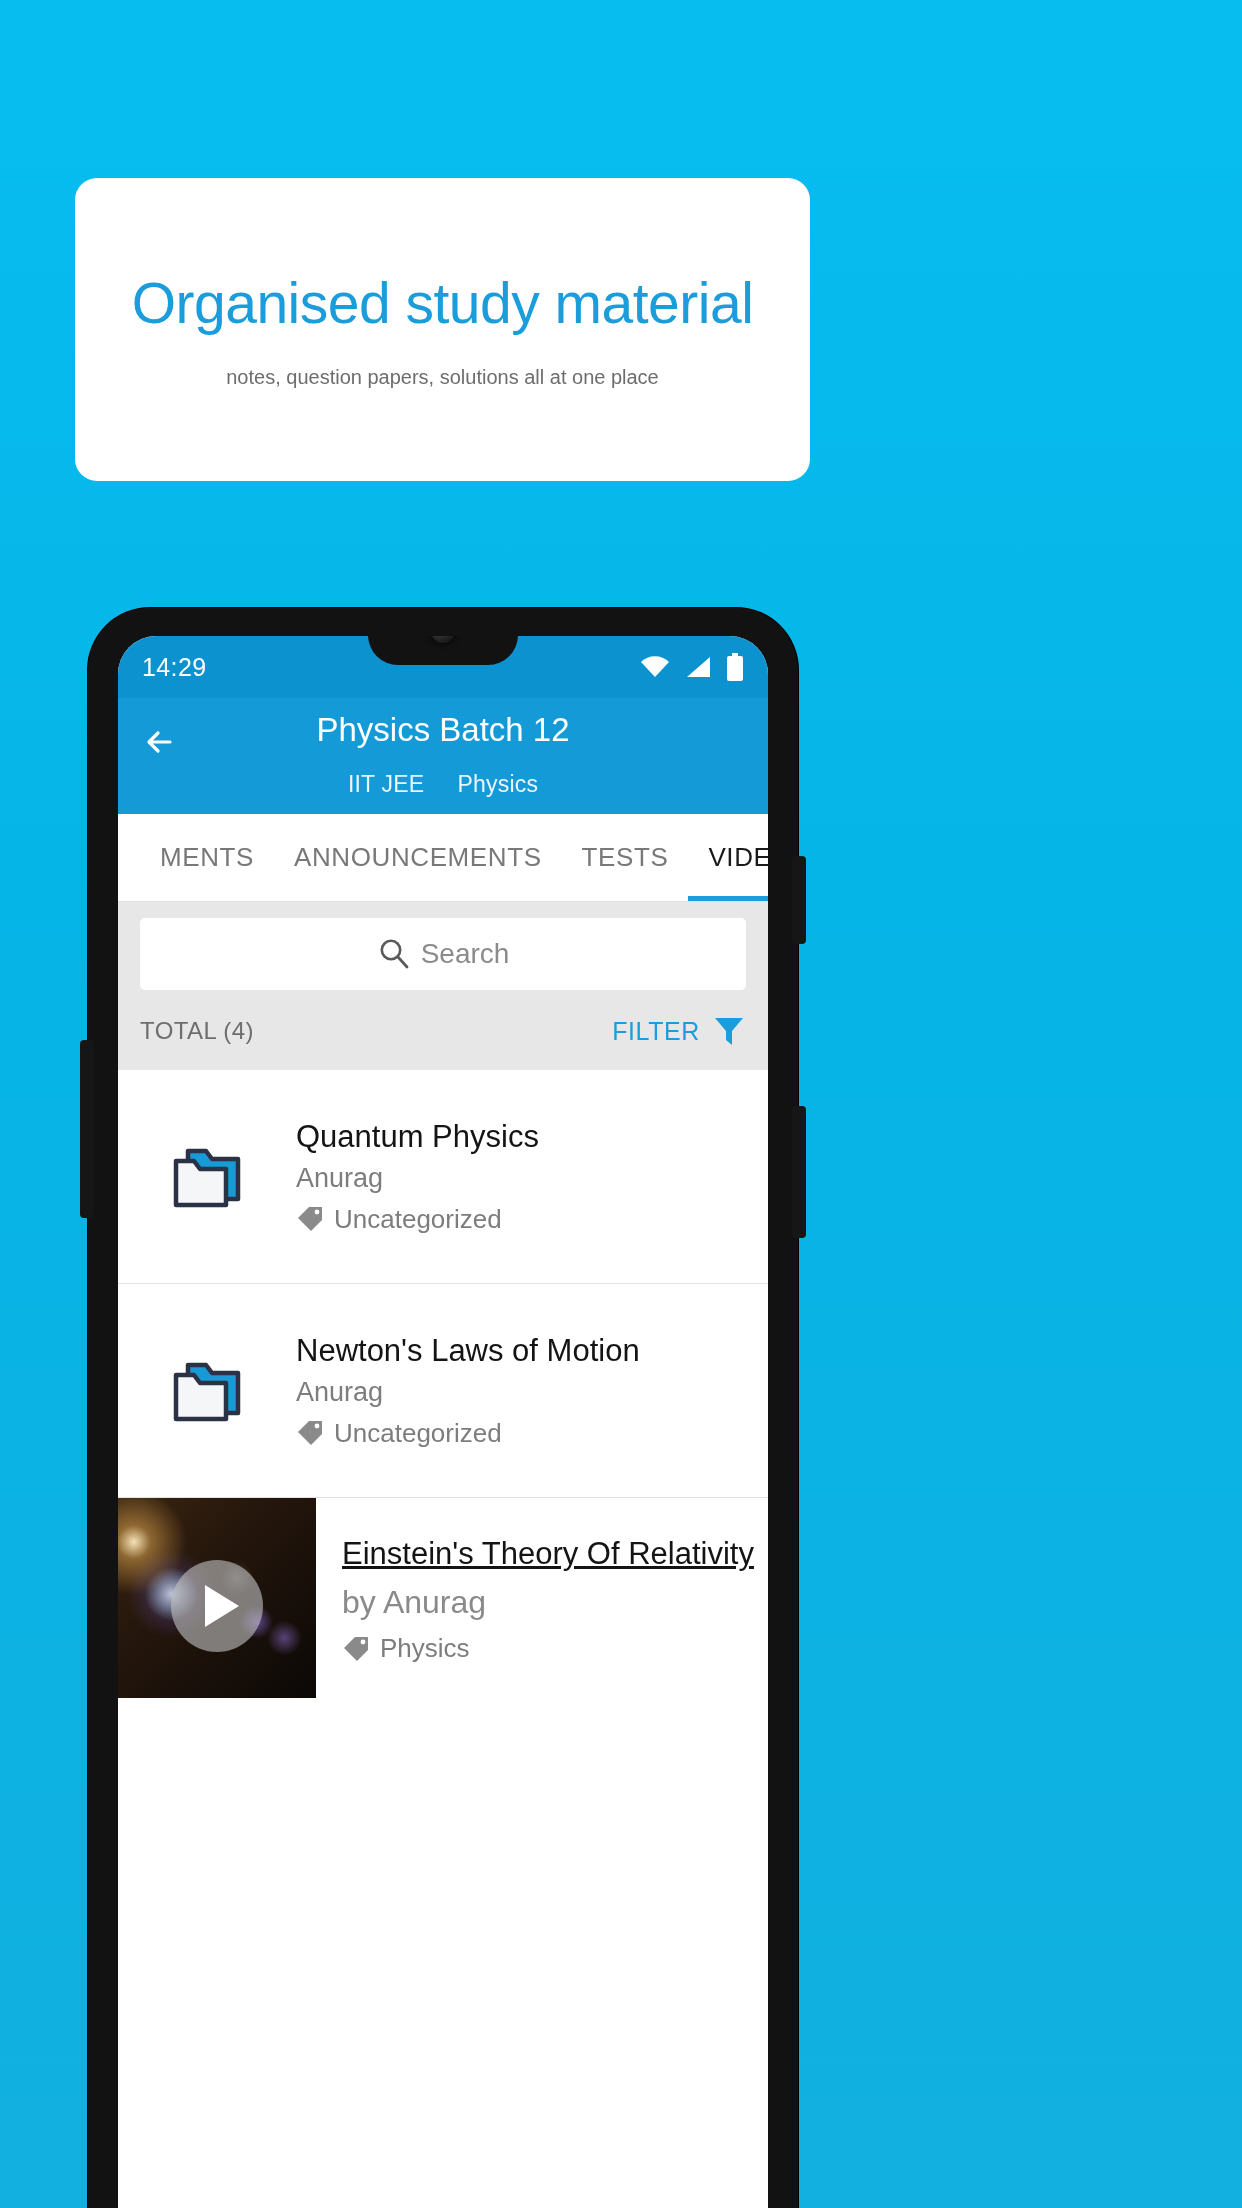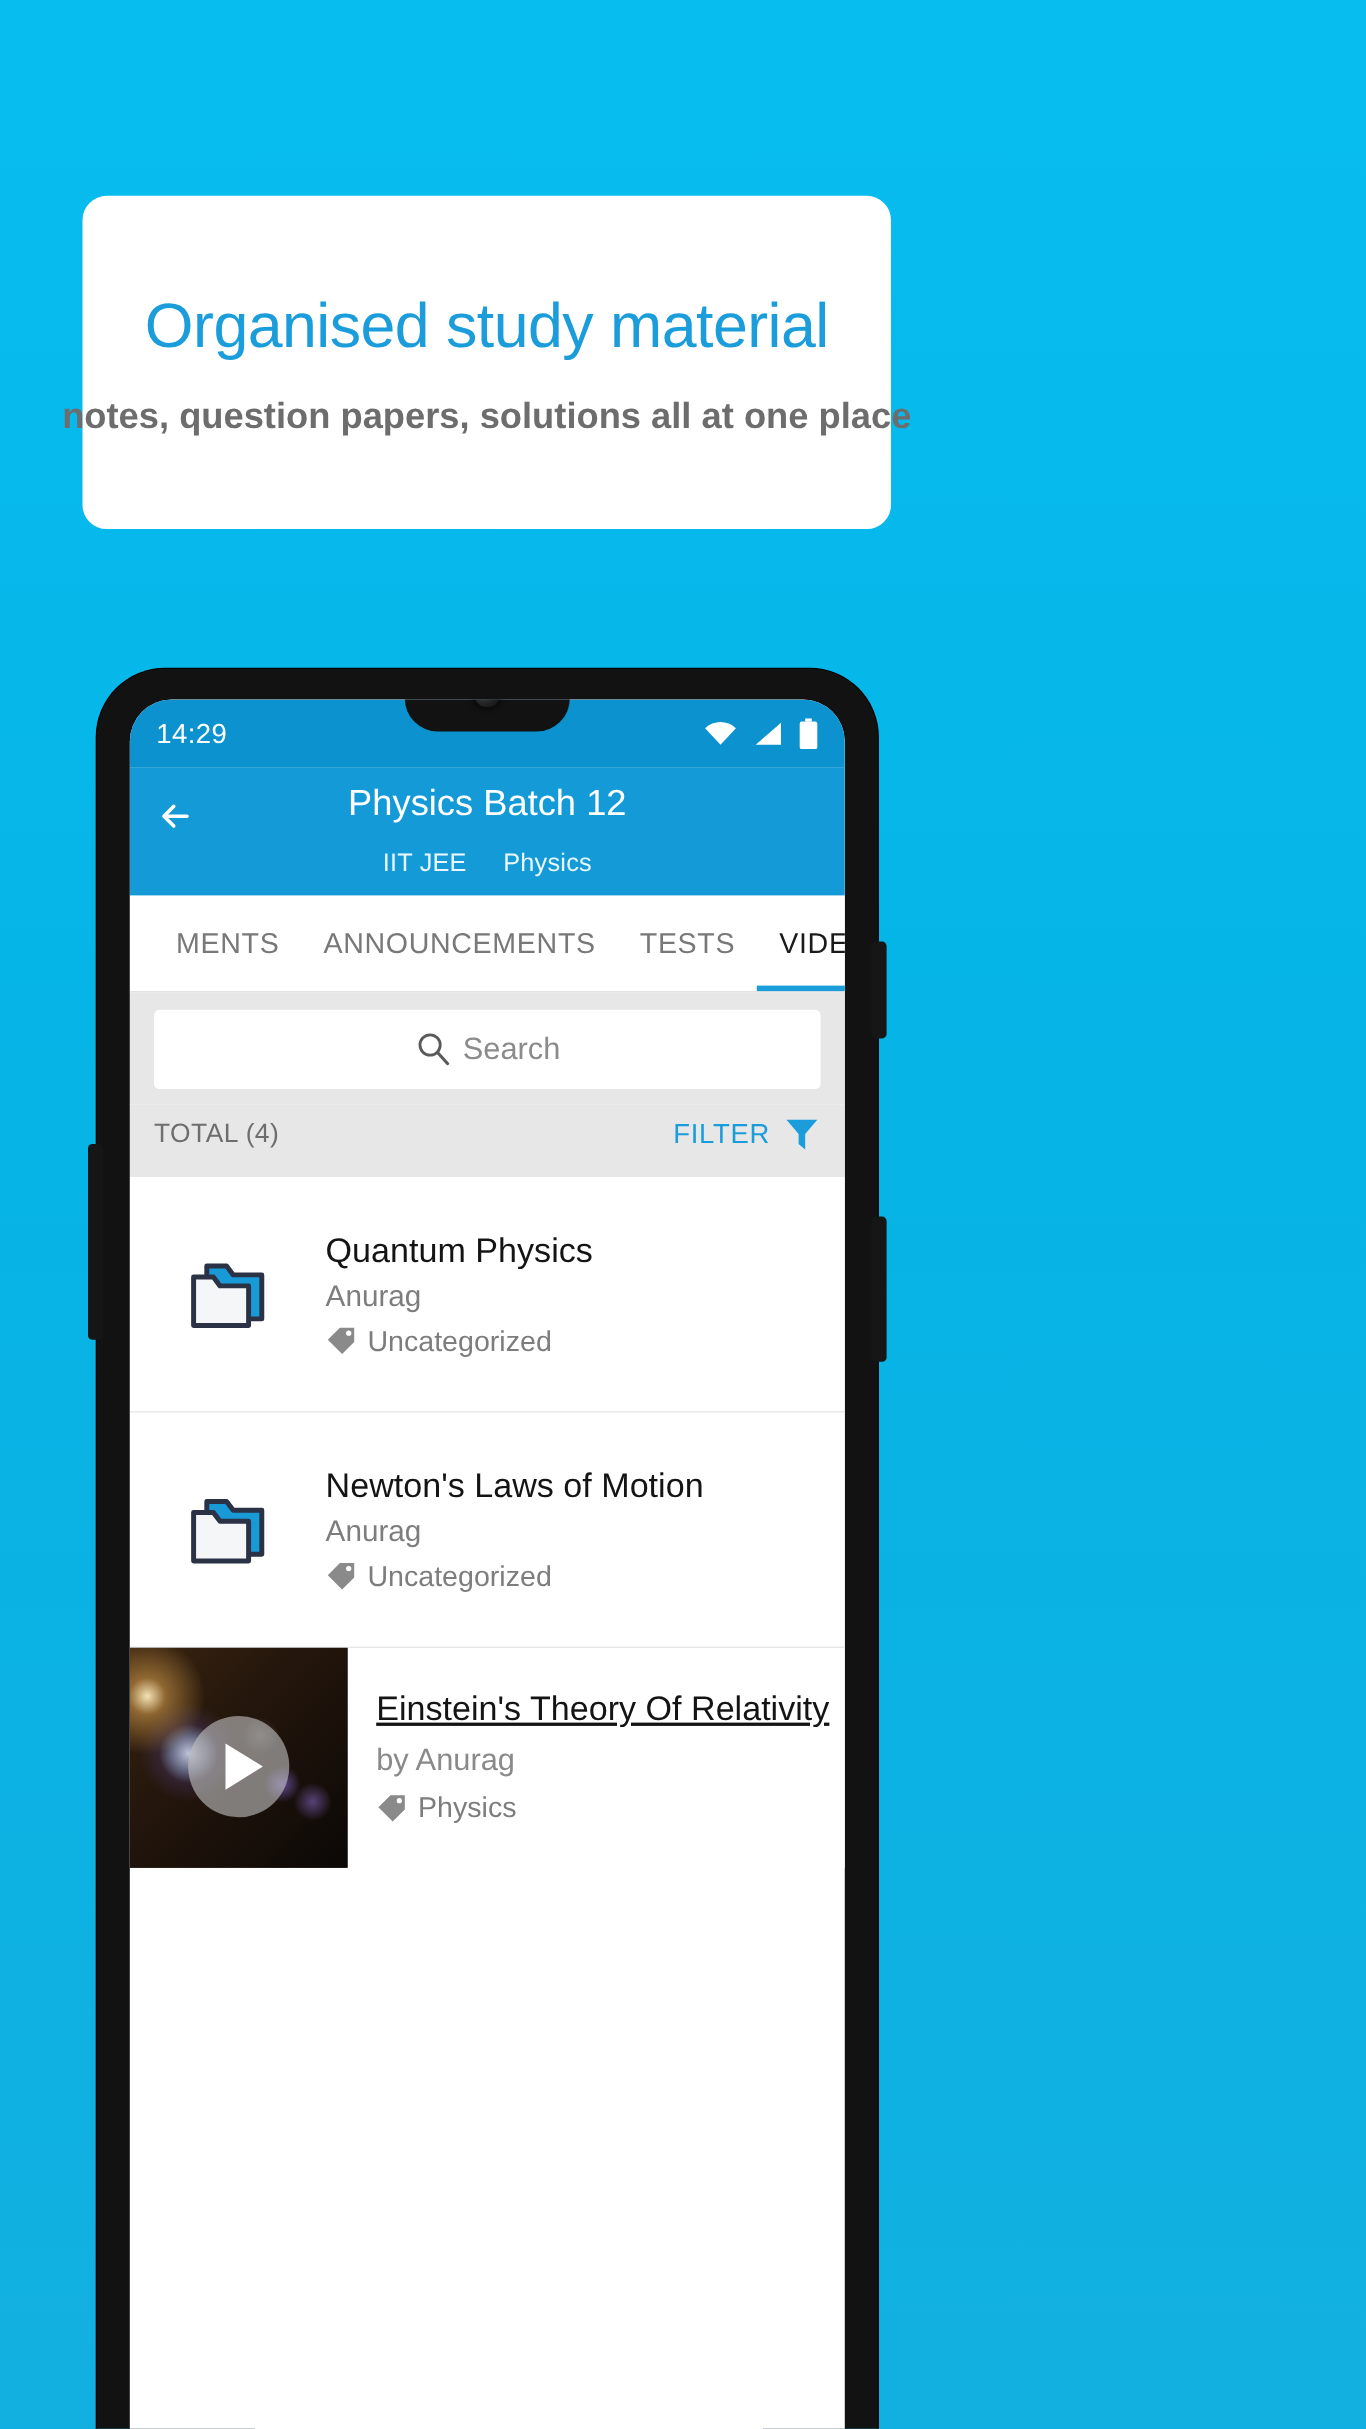--- a/index.html
+++ b/index.html
@@ -24,21 +24,21 @@
     width:0;height:0;
     border-left:32px solid transparent;
     border-right:32px solid transparent;
     border-top:44px solid #ffffff;
   }
   .callout-title {
     font-size:57px; color:#1b9ddb; font-weight:400;
     letter-spacing:-0.5px; white-space:nowrap;
   }
   .callout-sub {
-    margin-top:30px; font-size:33px; color:#6d6d6d; font-weight:700;
+    margin-top:30px; font-size:20px; color:#6d6d6d; font-weight:400;
     white-space:nowrap;
   }
 
   
   .phone {
     position:absolute; left:88px; top:608px; width:710px; height:1650px;
     background:#121212;
     border-radius:62px 62px 0 0;
     box-shadow: 0 0 0 1px #000;
   }
@@ -165,21 +165,21 @@
   }
   .play-tri {
     width:0;height:0;
     border-top:21px solid transparent;
     border-bottom:21px solid transparent;
     border-left:34px solid #ffffff;
     margin-left:9px;
   }
   .video-body { flex:1; padding:38px 14px 0 26px; }
   .video-title { font-size:31px; color:#141414; white-space:nowrap;text-decoration:underline; }
-  .video-author { font-size:28px; color:#8a8a8a; margin-top:12px; }
+  .video-author { font-size:32px; color:#8a8a8a; margin-top:12px; }
   .video-tag { display:flex; align-items:center; gap:10px; margin-top:12px; }
   .video-tag-text { font-size:26px; color:#7d7d7d; }
 </style>
 </head>
 <body>
 
 <div class="promo-bg"></div>
 
 <div class="callout">
   <div class="callout-title">Organised study material</div>

